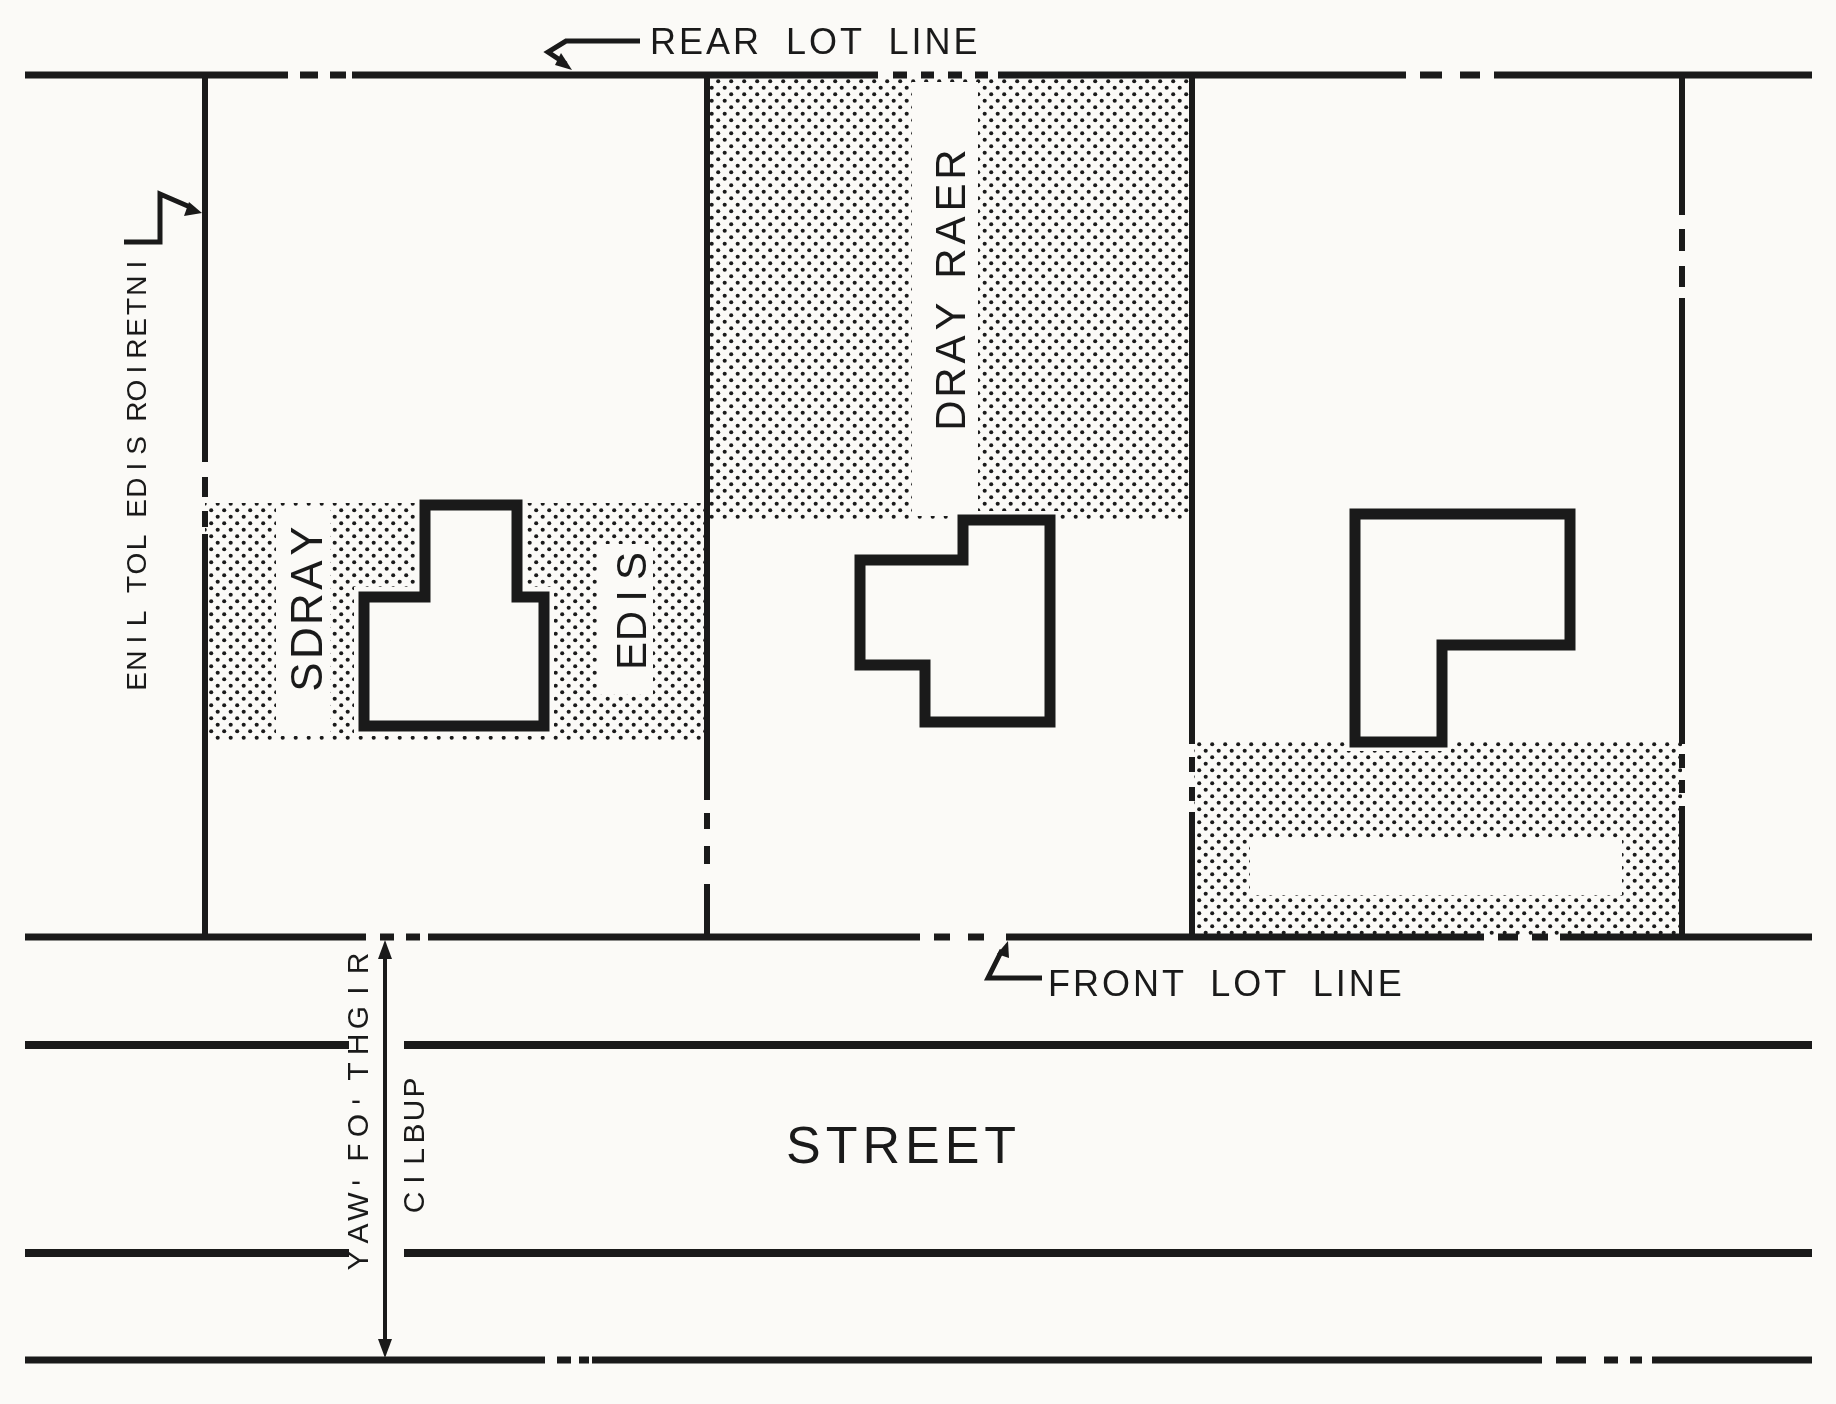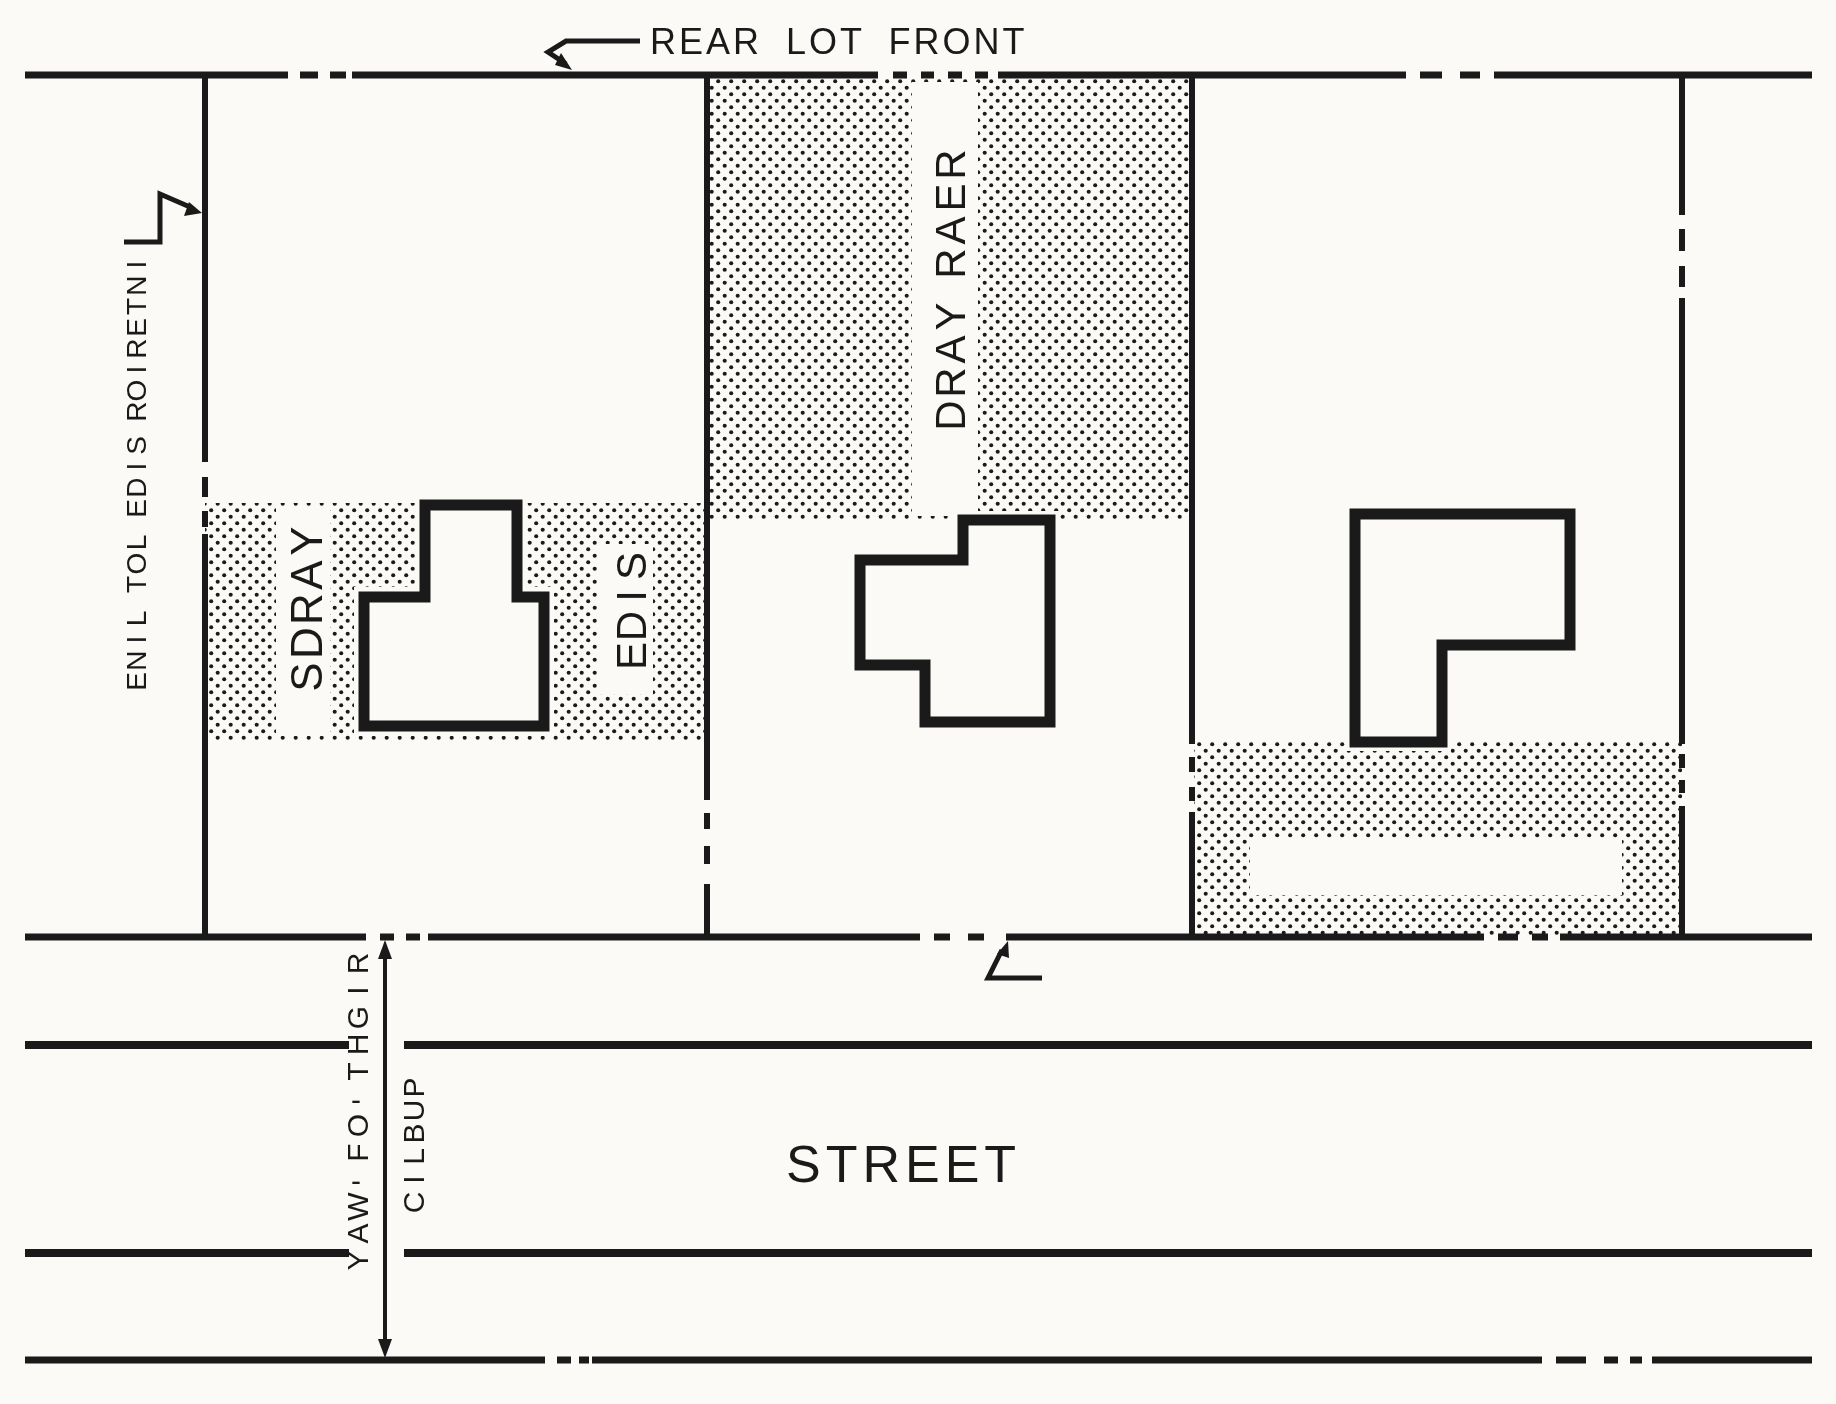--- a/index.html
+++ b/index.html
@@ -111,24 +111,25 @@
         <polygon points="1008,941 1009,958 997,954" fill="var(--ink)" stroke="none"></polygon>
       </g>
       <g>
         <path d="M385,950 V1348" stroke-width="4"></path>
         <polygon points="385,940 378,959 392,959" fill="var(--ink)" stroke="none"></polygon>
         <polygon points="385,1358 378,1339 392,1339" fill="var(--ink)" stroke="none"></polygon>
       </g>
     </g>
   </svg>
 
-  <div class="label" style="left:650px; top:24px; font-size:36px; letter-spacing:3px; word-spacing:11px;">REAR LOT FRONT</div>
-
-
-  <div class="label" style="left:786px; top:1119px; font-size:52px; letter-spacing:5px;margin-top:19px;">STREET</div>
+  <div class="label" style="left:650px; top:24px; font-size:36px; letter-spacing:3px; word-spacing:11px;">REAR LOT LINE</div>
+
+  <div class="label" style="left:1048px; top:966px; font-size:36px; letter-spacing:3px; word-spacing:11px;">FRONT LOT LINE</div>
+
+  <div class="label" style="left:786px; top:1119px; font-size:52px; letter-spacing:5px;">STREET</div>
 
 
   <div class="vlabel" style="left:133px; top:254px; --slot:21px; --fs:28px;">
       <span class="vchar">I</span>
       <span class="vchar">N</span>
       <span class="vchar">T</span>
       <span class="vchar">E</span>
       <span class="vchar">R</span>
       <span class="vchar">I</span>
       <span class="vchar">O</span>

